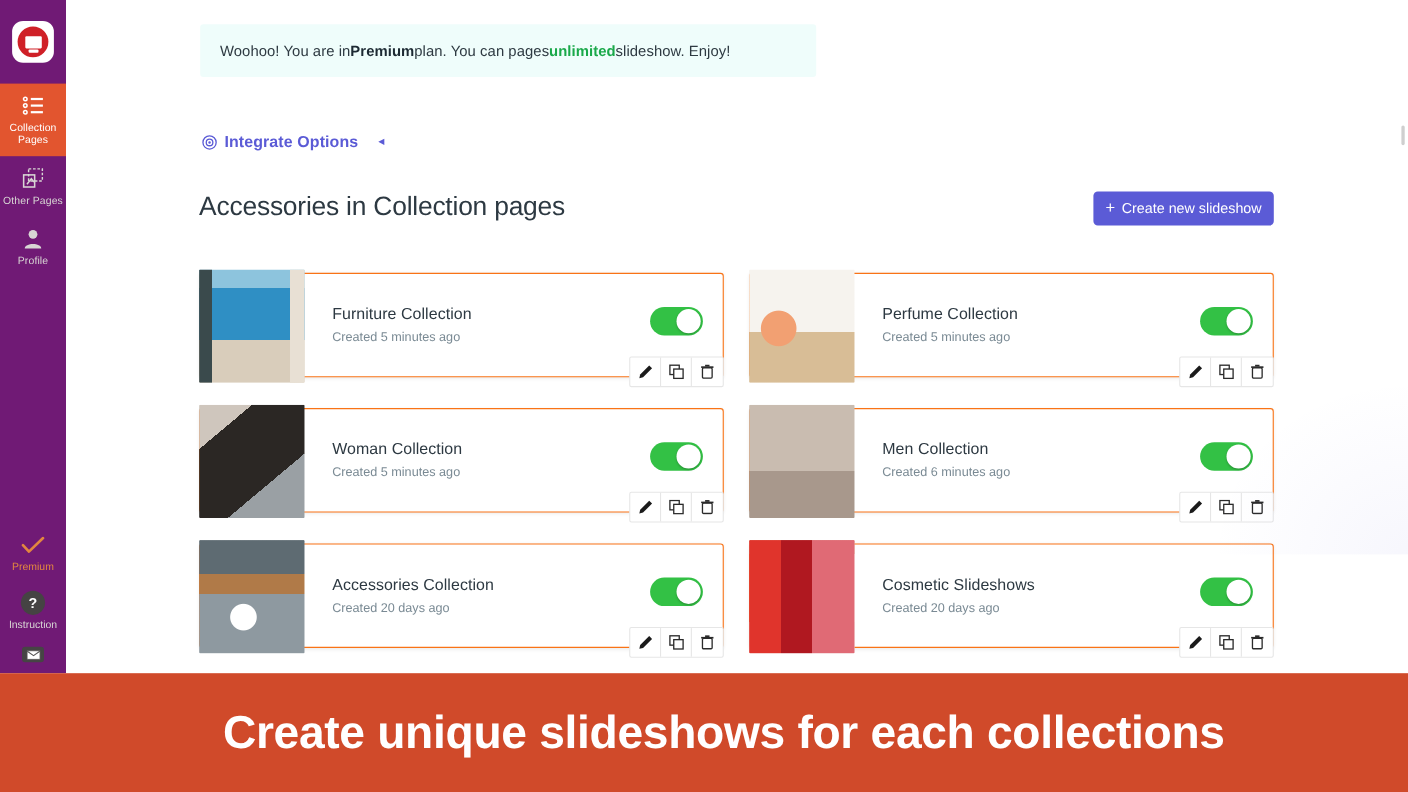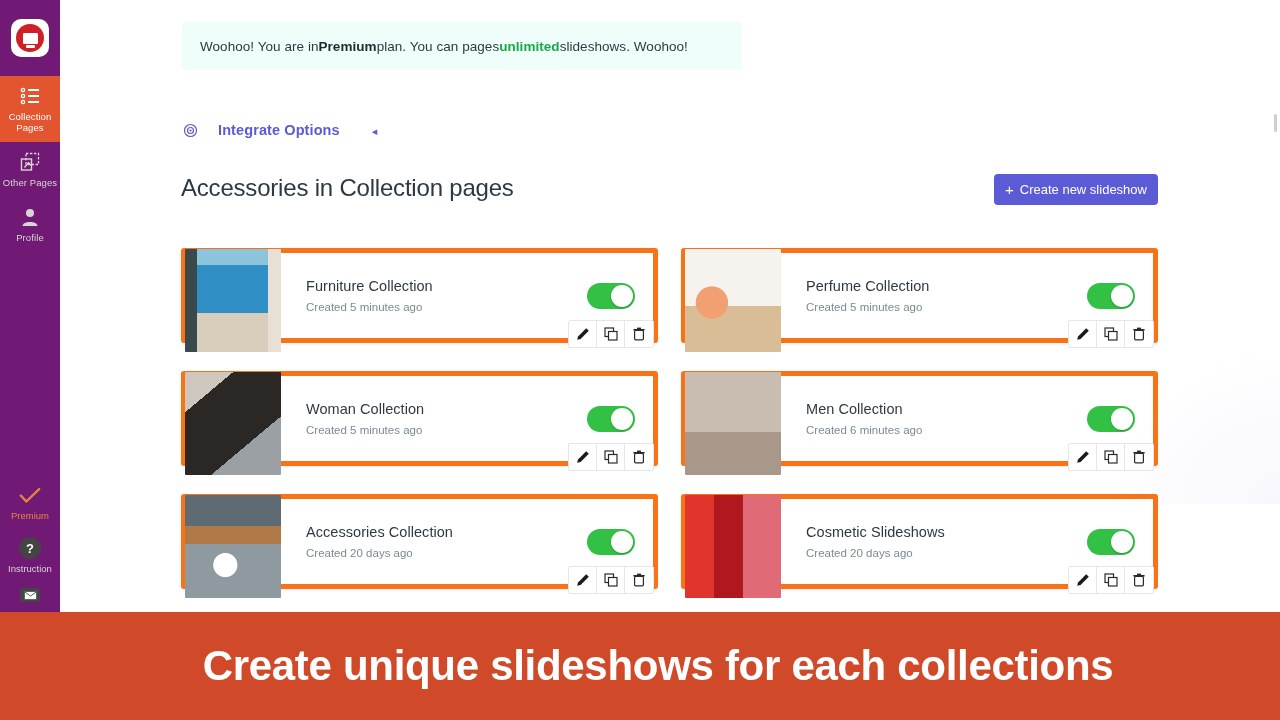--- a/index.html
+++ b/index.html
@@ -72,21 +72,21 @@
     position: absolute; left: 122px; top: 22px; width: 560px; height: 48px;
     background: #effdfb; border-radius: 3px;
     display: flex; align-items: center; padding-left: 18px;
     font-size: 13.5px; color: #2e3a42; letter-spacing: .05px;
   }
   .notice b { font-weight: 700; color: #1d2a33; }
   .notice .hl { color: #1aa94a; font-weight: 700; }
 
   .integrate {
     position: absolute; left: 123px; top: 122px;
-    display: flex; align-items: flex-end; gap: 20px; cursor: pointer;
+    display: flex; align-items: flex-start; gap: 6px; cursor: pointer;
   }
   .integrate-label { font-size: 14.5px; font-weight: 700; color: #5b5bd6; letter-spacing: .1px; }
   .integrate-caret { margin-left: 12px; color: #5b5bd6; font-size: 11px; }
 
   .page-title {
     position: absolute; left: 121px; top: 174px;
     font-size: 24px; color: #2d3942; font-weight: 400; letter-spacing: -.2px;
   }
 
   .create-btn {
@@ -99,21 +99,21 @@
   .plus { font-size: 15px; line-height: 1; margin-top: -1px; }
 
   .grid {
     position: absolute; left: 121px; top: 248px;
     width: 1040px;
     display: grid; grid-template-columns: 477px 477px; column-gap: 23px; row-gap: 28px;
   }
 
   .card {
     position: relative; height: 95px; background: #ffffff;
-    border: 5px solid #f97316; border-radius: 3px;
+    border: 1px solid #f97316; border-radius: 3px;
     box-shadow: 0 1px 3px rgba(0,0,0,.07);
     display: flex; overflow: visible;
   }
   .thumb {
     position: absolute; left: -1px; top: -4px;
     width: 96px; height: 103px; overflow: hidden; border-radius: 1px;
   }
   .thumb-inner { width: 100%; height: 100%; }
 
   .card-body { margin-left: 120px; display: flex; flex-direction: column; justify-content: center; }
@@ -236,21 +236,21 @@
     </div>
   </div>
 
   <div class="main">
 
     <div class="notice">
       <span>Woohoo! You are in </span>
         <b>Premium</b>
         <span> plan. You can pages </span>
         <span class="hl">unlimited</span>
-        <span> slideshows. Woohoo!</span>
+        <span> slideshow. Enjoy!</span>
     </div>
 
     <div class="integrate">
       <span class="nav-icon" style="width:15px;height:15px">
         <svg width="15" height="15" viewBox="0 0 15 15">
           <circle cx="7.5" cy="7.5" r="6" fill="none" stroke="#5b5bd6" stroke-width="1.2"></circle>
           <circle cx="7.5" cy="7.5" r="3" fill="none" stroke="#5b5bd6" stroke-width="1.2"></circle>
           <circle cx="7.5" cy="7.5" r="1.1" fill="#5b5bd6"></circle>
         </svg>
       </span>

